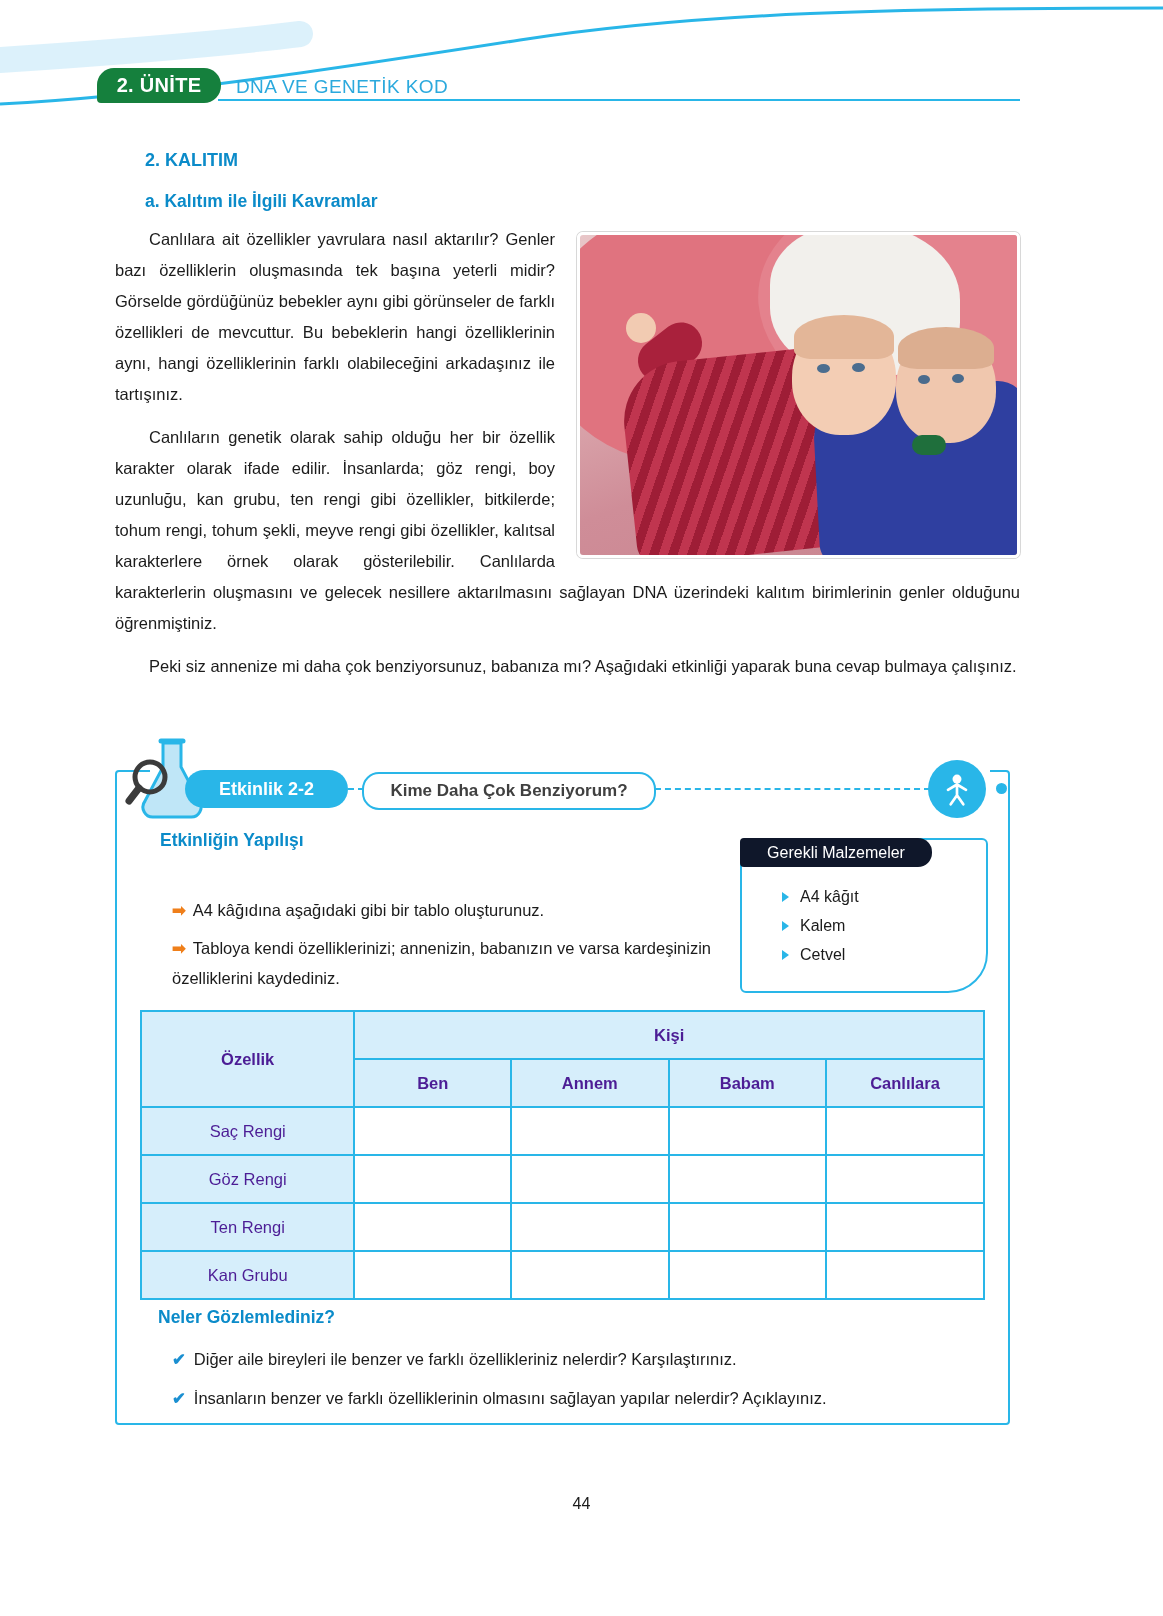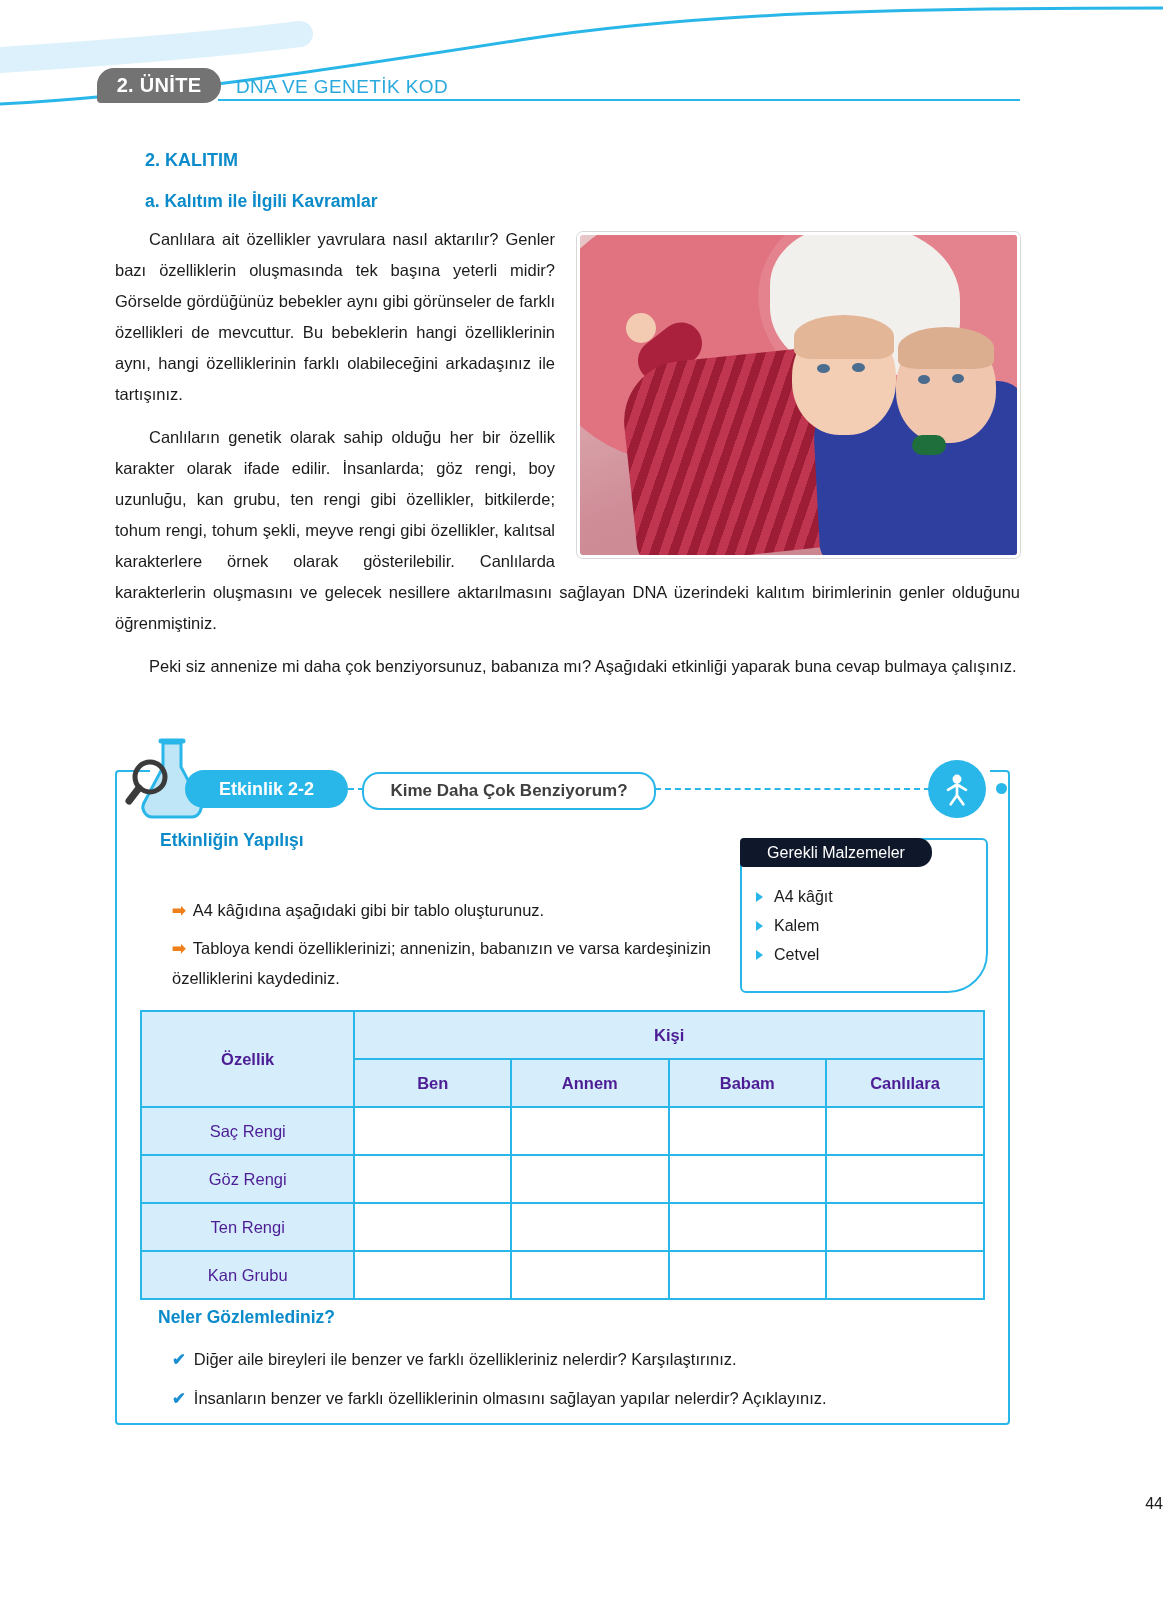--- a/index.html
+++ b/index.html
@@ -30,21 +30,21 @@
     left: 0;
     width: 1163px;
     height: 112px;
   }
   .unit-badge {
     position: absolute;
     left: 97px;
     top: 68px;
     width: 124px;
     height: 35px;
-    background: #737373;
+    background: #15803d;
     border-radius: 17px 17px 17px 4px;
     color: #ffffff;
     font-size: 20px;
     font-weight: bold;
     display: flex;
     align-items: center;
     justify-content: center;
     letter-spacing: .3px;
   }
   .unit-title {
@@ -305,21 +305,21 @@
     background: #0f172a;
     border-radius: 4px 14px 14px 4px;
     color: #ffffff;
     font-size: 16px;
     display: flex;
     align-items: center;
     justify-content: center;
   }
   .materials ul {
     margin: 42px 0 0 0;
-    padding: 0 0 0 12px;
+    padding: 0 0 0 38px;
     list-style: none;
   }
   .materials li {
     font-size: 16px;
     line-height: 29px;
     color: #1b1b1b;
     position: relative;
     padding-left: 20px;
   }
   .materials li::before {
@@ -380,21 +380,21 @@
     margin-right: 8px;
   }
   .obs1 { left: 172px; top: 1345px; width: 800px; }
   .obs2 { left: 172px; top: 1384px; width: 800px; }
 
   .page-number {
     position: absolute;
     left: 0;
     top: 1495px;
     width: 1163px;
-    text-align: right;
+    text-align: center;
     font-size: 16px;
     color: #1b1b1b;
   }
 </style>
 </head>
 <body>
 
 <div class="header">
   <svg class="header-curve" viewBox="0 0 1163 112" preserveAspectRatio="none">
     <path d="M0,0 L1163,0 L1163,8 C900,8 700,12 520,40 C340,68 160,96 0,104 Z" fill="#ffffff"></path>

